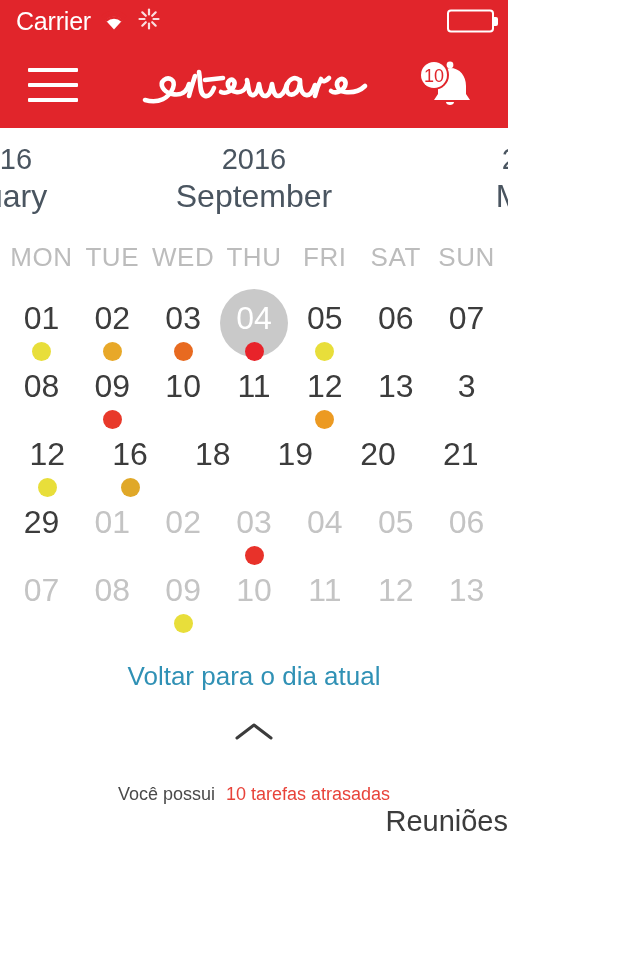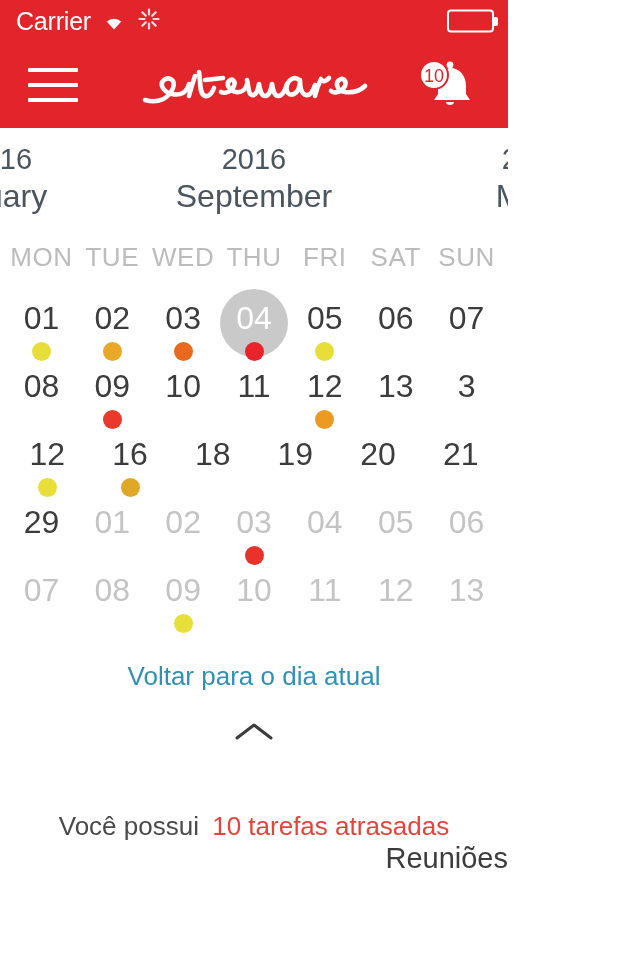--- a/index.html
+++ b/index.html
@@ -240,22 +240,22 @@
     margin-top: 22px;
     cursor: pointer;
   }
   .chevron-up {
     text-align: center;
     margin-top: 28px;
   }
   .chevron-up svg { display: inline-block; }
   .overdue-line {
     text-align: center;
-    margin-top: 63px;
-    font-size: 26px;
+    margin-top: 36px;
+    font-size: 18px;
     color: #4a4a4a;
   }
   .overdue-count {
     color: #e8433a;
     margin-left: 6px;
   }
   .section-title {
     text-align: right;
     font-size: 29px;
     color: #3c3c3c;

